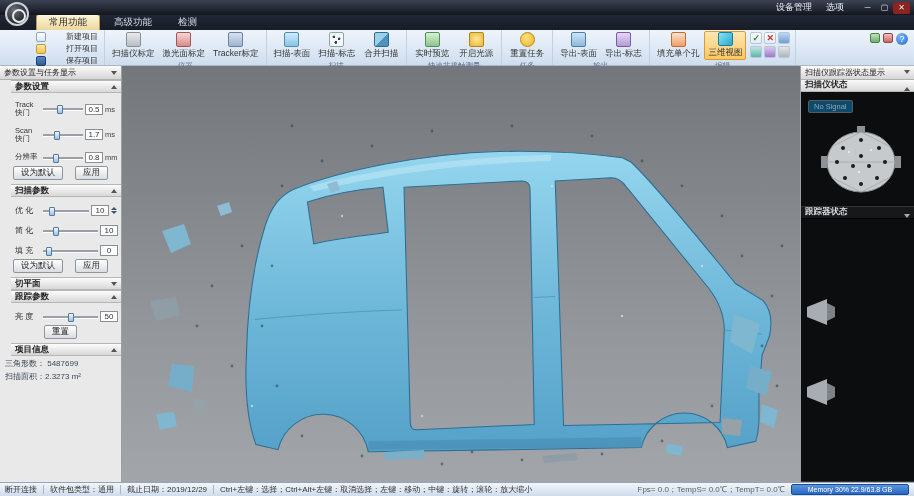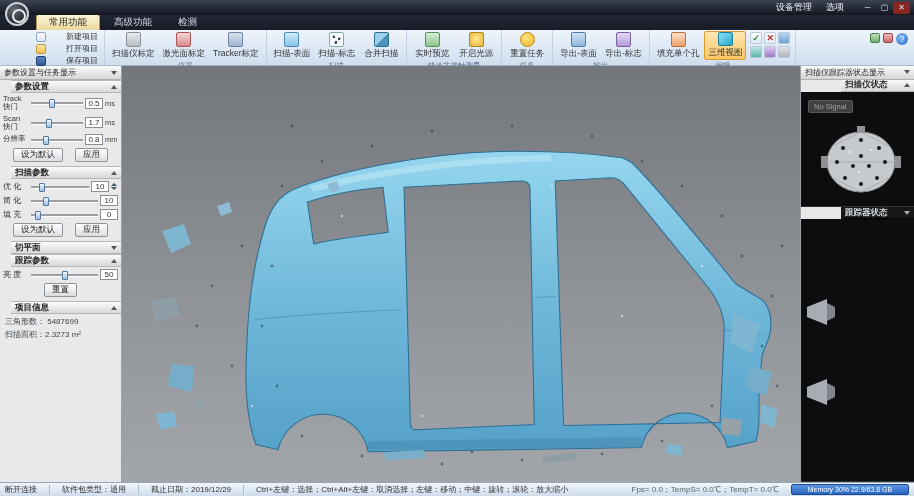--- a/index.html
+++ b/index.html
@@ -69,21 +69,21 @@
 
   
   #main { display:flex; height:416px; }
 
   
   #left { width:122px; background:#e9e9e9; border-right:1px solid #9aa0a6; font-size:8.5px; color:#333; display:flex; flex-direction:column; }
   .panelhead { height:14px; background:linear-gradient(#fbfbfb,#d6d6d6); border-bottom:1px solid #b0b0b0; display:flex; align-items:center; justify-content:space-between; padding:0 4px; font-size:8px; color:#222; }
   .sect { height:13px; background:linear-gradient(#fcfcfc,#d8d8d8); border:1px solid #b6b6b6; border-left:none; border-right:none; display:flex; align-items:center; justify-content:space-between; padding:0 4px; font-size:8.5px; font-weight:bold; color:#222;margin-left:11px; }
   .tri-up { width:0; height:0; border-left:3px solid transparent; border-right:3px solid transparent; border-bottom:4px solid #555; }
   .tri-dn { width:0; height:0; border-left:3px solid transparent; border-right:3px solid transparent; border-top:4px solid #555; }
-  .prow { display:flex; align-items:center; padding:2px 3px 1px 3px; gap:2px; }
+  .prow { display:flex; align-items:center; padding:2px 3px 1px 15px; gap:2px;margin-top:6px; }
   .plabel2 { width:26px; line-height:1.1; font-size:7.5px; }
   .plabel1 { width:26px; font-size:8px; }
   .slider { position:relative; height:10px; flex:1; min-width:30px; }
   .strack { position:absolute; left:0; right:0; top:4px; height:2px; background:#9aa0a6; box-shadow:0 1px 0 #fff; }
   .sthumb { position:absolute; top:1px; width:6px; height:9px; background:linear-gradient(#f0f6fc,#9cc0e6); border:1px solid #54789e; border-radius:1px; }
   .vbox { width:18px; height:11px; background:#fff; border:1px solid #8a9098; font-size:8px; text-align:center; line-height:10px; }
   .spin { display:flex; flex-direction:column; justify-content:center; gap:1px; width:7px; }
   .spin i { display:block; width:0; height:0; border-left:3px solid transparent; border-right:3px solid transparent; }
   .spin .up { border-bottom:3px solid #456; }
   .spin .dn { border-top:3px solid #456; }
@@ -92,29 +92,29 @@
   .pbtn { height:14px; font-size:8.5px; border:1px solid #8f959b; background:linear-gradient(#ffffff,#d9dde1); border-radius:2px; padding:0 7px; color:#222; }
   .infoline { padding:2px 5px 0 5px; font-size:8px; color:#3c4652; }
 
   
   #viewport { flex:1; position:relative; overflow:hidden;
       background:linear-gradient(180deg,#73777b 0%, #82868a 30%, #94989c 65%, #a2a6aa 100%); }
   #viewport svg { display:block; }
 
   
   #right { width:114px; background:#e9e9e9; border-left:1px solid #9aa0a6; display:flex; flex-direction:column; }
-  .rp-sub { height:12px; background:linear-gradient(#fbfbfb,#d8d8d8); border-bottom:1px solid #b6b6b6; font-size:8.5px; font-weight:bold; color:#222; display:flex; align-items:center; padding:0 4px; justify-content:space-between;margin-left:40px; }
+  .rp-sub { height:12px; background:linear-gradient(#fbfbfb,#d8d8d8); border-bottom:1px solid #b6b6b6; font-size:8.5px; font-weight:bold; color:#222; display:flex; align-items:flex-end; padding:0 4px; justify-content:space-between; }
   .rp-sub.dark { background:#16181a; color:#d6dadd; border-bottom:1px solid #000; }
   .blackbox { background:#0c0d0e; position:relative; border-bottom:1px solid #333; }
   #scannerbox { height:118px; }
   #trackerbox { flex:1; }
-  .nosignal { position:absolute; left:7px; top:8px; border:1px solid #565b60; background:#404040; color:#9aa2a8; font-size:7.5px; padding:1px 5px; border-radius:2px; }
-
-  
-  #status { height:14px; background:linear-gradient(#f2f6fb,#cfdcec); border-top:1px solid #93a6bc; display:flex; align-items:center; font-size:8px; color:#333; padding:0 5px; gap:12px; white-space:nowrap; }
+  .nosignal { position:absolute; left:7px; top:8px; border:1px solid #565b60; background:#0c4a6e; color:#9aa2a8; font-size:7.5px; padding:1px 5px; border-radius:2px; }
+
+  
+  #status { height:14px; background:linear-gradient(#f2f6fb,#cfdcec); border-top:1px solid #93a6bc; display:flex; align-items:center; font-size:8px; color:#333; padding:0 5px; gap:6px; white-space:nowrap; }
   .sep { width:1px; height:9px; background:#aab6c4; }
   .perf { color:#566; margin-left:auto; }
   .membar { width:118px; height:11px; border-radius:2px; background:linear-gradient(#5a96e0,#2a66c0); border:1px solid #1c4a92; color:#fff; font-size:7px; line-height:10px; text-align:center; overflow:hidden; }
 </style>
 </head>
 <body>
 
 <div id="app">
 
   <div id="titlebar">

